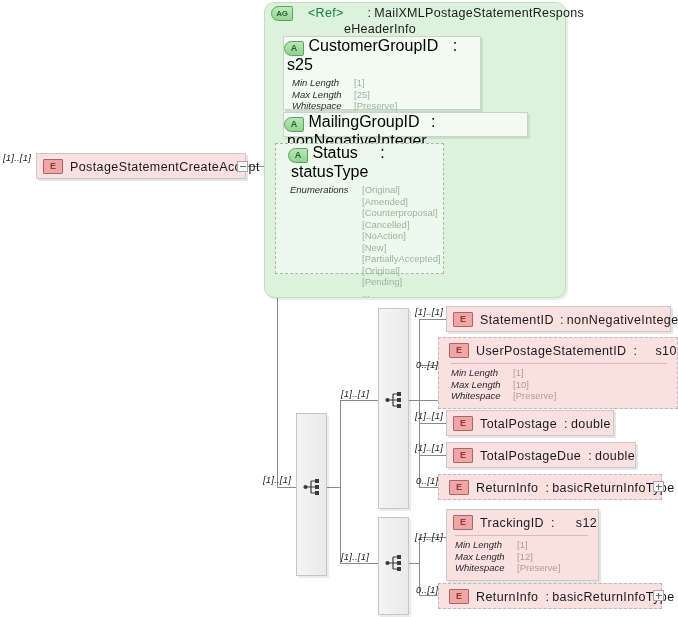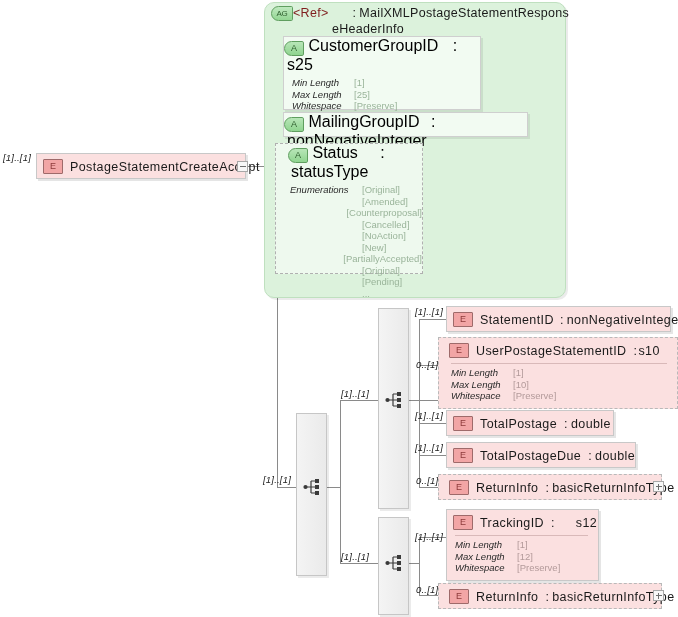--- a/index.html
+++ b/index.html
@@ -34,21 +34,21 @@
   }
   .facets{padding:3px 0 5px 8px;}
   .facet{display:flex;font-size:9.5px;line-height:11.5px;}
   .facet .fname{font-style:italic;color:#2a2a2a;width:62px;}
   .facet .fval{color:#b39a9a;}
 
   
   .ic{
     width:20px;height:15px;box-sizing:border-box;
     display:inline-flex;align-items:center;justify-content:center;
-    font-size:9px;font-weight:normal;line-height:1;flex:0 0 auto;
+    font-size:9px;font-weight:bold;line-height:1;flex:0 0 auto;
   }
   .ic.e{
     background:#f2a5a5;border:1px solid #9e6a6a;color:#8d3a3a;
     border-radius:1px;
   }
   .ic.a{
     background:linear-gradient(#b8e6b8,#8fd48f);border:1px solid #5f9e5f;color:#2e5e2e;
     border-radius:8px 2px 2px 8px;
   }
   .ic.ag{
@@ -56,21 +56,21 @@
     color:#2e5e2e;border-radius:9px 2px 2px 9px;font-size:8px;letter-spacing:-.2px;
   }
 
   
   .aggroup{
     position:absolute;box-sizing:border-box;
     background:#dcf2dc;border:1px solid #bfe0bf;border-radius:10px;
     box-shadow:2px 2px 0 rgba(0,0,0,.08);
   }
   .agtitle{position:absolute;display:flex;align-items:flex-start;white-space:nowrap;}
-  .agtitle .agname{font-size:12.5px;color:#7f1d1d;margin-left:0;letter-spacing:.3px;}
+  .agtitle .agname{font-size:12.5px;color:#15803d;margin-left:15px;letter-spacing:.3px;}
   .agtitle .agtype{font-size:12.5px;color:#1a1a1a;letter-spacing:.3px;}
 
   .anode{
     position:absolute;box-sizing:border-box;background:#f2fbf2;
     border:1px solid #cfcfcf;box-shadow:2px 2px 0 rgba(0,0,0,.08);
   }
   .anode.optional{border:1px dashed #b0b0b0;background:#eef9ee;box-shadow:none;}
   .anode .rule{background:#c9ddc9;}
   .anode .facet .fval{color:#9ab49a;}
 
@@ -148,21 +148,21 @@
   <div class="exp" style="left:237px;top:161px;"></div>
 
   <div class="aggroup" style="left:264px;top:2px;width:302px;height:296px;"></div>
 
   <div class="agtitle" style="left:271px;top:6px;width:290px;">
     <span class="ic ag">AG</span>
     <span class="agname">&lt;Ref&gt;</span>
     <span class="agtype" style="margin-left:24px;">:</span>
     <span class="agtype" style="margin-left:3px;">MailXMLPostageStatementRespons</span>
   </div>
-  <div class="agtitle" style="left:332px;top:22px;">
+  <div class="agtitle" style="left:344px;top:22px;">
     <span class="agtype">eHeaderInfo</span>
   </div>
 
   <div class="anode detail" style="left:283px;top:36px;width:198px;height:74px;">
     <div class="hdr">
       <span class="ic a">A</span>
       <span class="title">CustomerGroupID</span>
       <span class="title" style="margin-left:10px;">:</span>
       <span class="title" style="margin-left:3px;">s25</span>
     </div>
@@ -185,21 +185,21 @@
 
   <div class="anode" style="left:283px;top:112px;width:245px;height:25px;">
     <div class="hdr">
       <span class="ic a">A</span>
       <span class="title">MailingGroupID</span>
       <span class="title" style="margin-left:7px;">:</span>
       <span class="title" style="margin-left:3px;">nonNegativeInteger</span>
     </div>
   </div>
 
-  <div class="anode optional detail" style="left:275px;top:143px;width:148px;height:131px;">
+  <div class="anode optional detail" style="left:275px;top:143px;width:169px;height:131px;">
     <div class="hdr" style="padding-left:12px;">
       <span class="ic a">A</span>
       <span class="title">Status</span>
       <span class="title" style="margin-left:18px;">:</span>
       <span class="title" style="margin-left:3px;">statusType</span>
     </div>
     <div class="rule" style="margin-left:14px;"></div>
     <div class="facets" style="padding-left:14px;">
       <div class="facet">
         <span class="fname" style="width:72px;">Enumerations</span>
@@ -289,21 +289,21 @@
       <span class="title" style="margin-left:3px;">nonNegativeInteger</span>
     </div>
   </div>
 
   <div class="card" style="left:416px;top:359px;">0..[1]</div>
   <div class="node optional detail" style="left:438px;top:337px;width:240px;height:72px;">
     <div class="hdr" style="padding-left:10px;">
       <span class="ic e">E</span>
       <span class="title">UserPostageStatementID</span>
       <span class="title" style="margin-left:7px;">:</span>
-      <span class="title" style="margin-left:1px;">s10</span>
+      <span class="title" style="margin-left:18px;">s10</span>
     </div>
     <div class="rule" style="margin-left:12px;"></div>
     <div class="facets" style="padding-left:12px;">
       <div class="facet">
         <span class="fname">Min Length</span>
         <span class="fval">[1]</span>
       </div>
       <div class="facet">
         <span class="fname">Max Length</span>
         <span class="fval">[10]</span>

